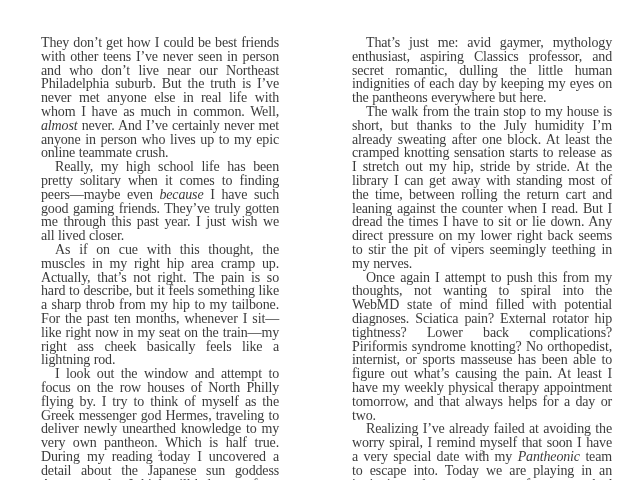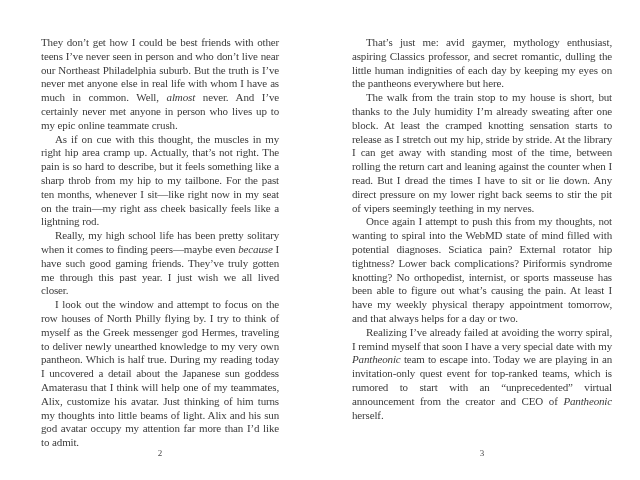--- a/index.html
+++ b/index.html
@@ -19,21 +19,21 @@
     color: #3b3b3b;
   }
   .page-text {
     position: absolute;
     top: 36px;
   }
   .page-text.left  { left: 41px;  width: 238px; }
   .page-text.right { left: 352px; width: 260px; }
   .page-text p {
     margin: 0;
-    font-size: 11px;
+    font-size: 14px;
     letter-spacing: -0.15px;
     word-spacing: 0.2px;
     line-height: 13.8px;
     text-align: justify;
     text-justify: inter-word;
   }
   .page-text p.indent { text-indent: 14px; }
   .page-number {
     position: absolute;
     top: 448px;
@@ -44,22 +44,22 @@
   .page-number.left  { left: 41px;  width: 238px; }
   .page-number.right { left: 352px; width: 260px; }
   i { font-style: italic; }
 </style>
 </head>
 <body>
 
 <div class="spread">
   <div class="page-text left" id="left-page-text">
       <p><span>They don’t get how I could be best friends with other teens I’ve never seen in person and who don’t live near our Northeast Philadelphia suburb. But the truth is I’ve never met anyone else in real life with whom I have as much in common. Well, </span><i>almost</i><span> never. And I’ve certainly never met anyone in person who lives up to my epic online teammate crush.</span></p>
+      <p class="indent"><span>Really, my high school life has been pretty solitary when it comes to finding peers—maybe even </span><i>because</i><span> I have such good gaming friends. They’ve truly gotten me through this past year. I just wish we all lived closer.</span></p>
       <p class="indent"><span>As if on cue with this thought, the muscles in my right hip area cramp up. Actually, that’s not right. The pain is so hard to describe, but it feels something like a sharp throb from my hip to my tailbone. For the past ten months, whenever I sit—like right now in my seat on the train—my right ass cheek basically feels like a lightning rod.</span></p>
-      <p class="indent"><span>Really, my high school life has been pretty solitary when it comes to finding peers—maybe even </span><i>because</i><span> I have such good gaming friends. They’ve truly gotten me through this past year. I just wish we all lived closer.</span></p>
       <p class="indent"><span>I look out the window and attempt to focus on the row houses of North Philly flying by. I try to think of myself as the Greek messenger god Hermes, traveling to deliver newly unearthed knowledge to my very own pantheon. Which is half true. During my reading today I uncovered a detail about the Japanese sun goddess Amaterasu that I think will help one of my teammates, Alix, customize his avatar. Just thinking of him turns my thoughts into little beams of light. Alix and his sun god avatar occupy my attention far more than I’d like to admit.</span></p>
     </div>
   <div class="page-text right" id="right-page-text">
       <p class="indent"><span>That’s just me: avid gaymer, mythology enthusiast, aspiring Classics professor, and secret romantic, dulling the little human indignities of each day by keeping my eyes on the pantheons everywhere but here.</span></p>
       <p class="indent"><span>The walk from the train stop to my house is short, but thanks to the July humidity I’m already sweating after one block. At least the cramped knotting sensation starts to release as I stretch out my hip, stride by stride. At the library I can get away with standing most of the time, between rolling the return cart and leaning against the counter when I read. But I dread the times I have to sit or lie down. Any direct pressure on my lower right back seems to stir the pit of vipers seemingly teething in my nerves.</span></p>
       <p class="indent"><span>Once again I attempt to push this from my thoughts, not wanting to spiral into the WebMD state of mind filled with potential diagnoses. Sciatica pain? External rotator hip tightness? Lower back complications? Piriformis syndrome knotting? No orthopedist, internist, or sports masseuse has been able to figure out what’s causing the pain. At least I have my weekly physical therapy appointment tomorrow, and that always helps for a day or two.</span></p>
       <p class="indent"><span>Realizing I’ve already failed at avoiding the worry spiral, I remind myself that soon I have a very special date with my </span><i>Pantheonic</i><span> team to escape into. Today we are playing in an invitation-only quest event for top-ranked teams, which is rumored to start with an “unprecedented” virtual announcement from the creator and CEO of </span><i>Pantheonic</i><span> herself.</span></p>
     </div>
   <div class="page-number left">2</div>
   <div class="page-number right">3</div>

